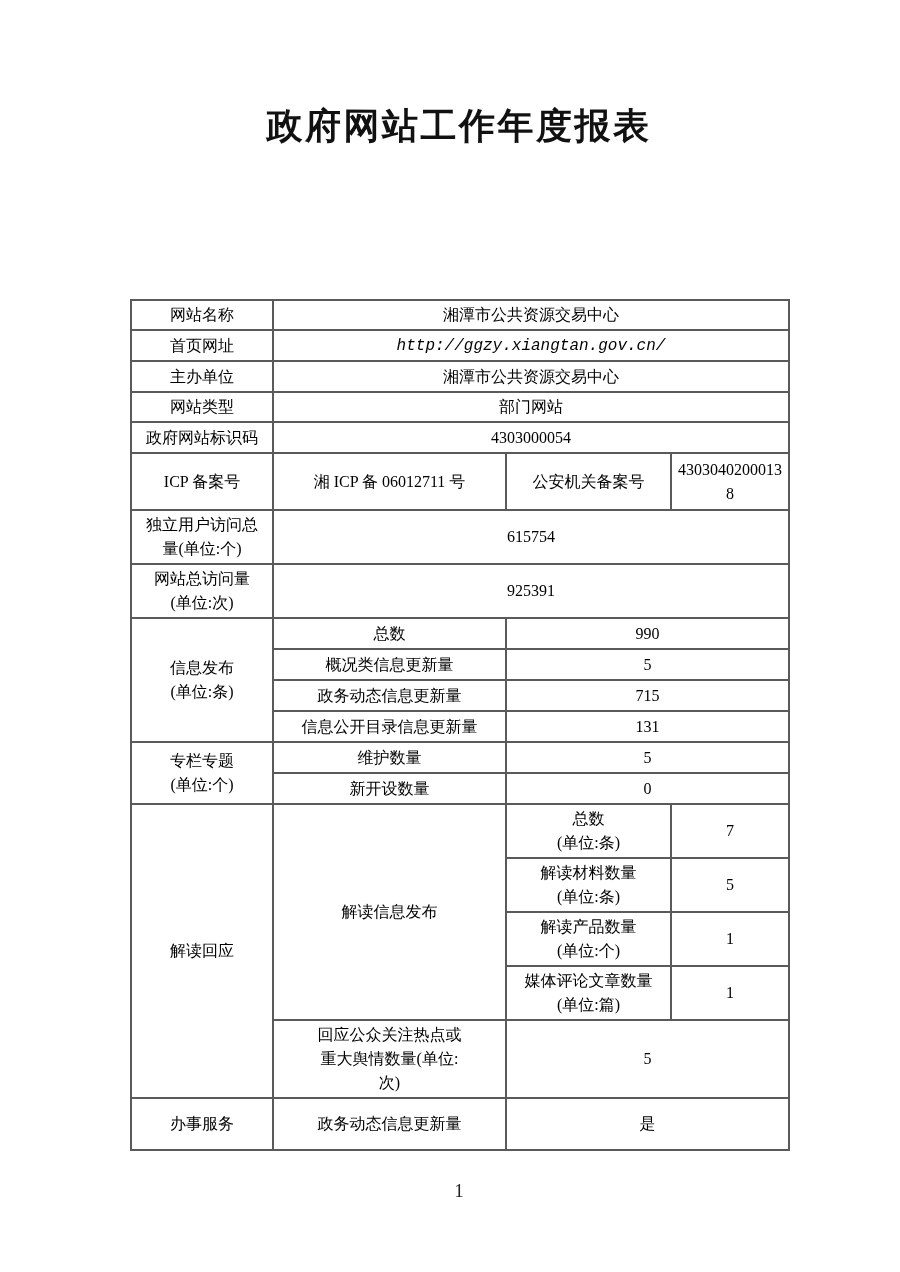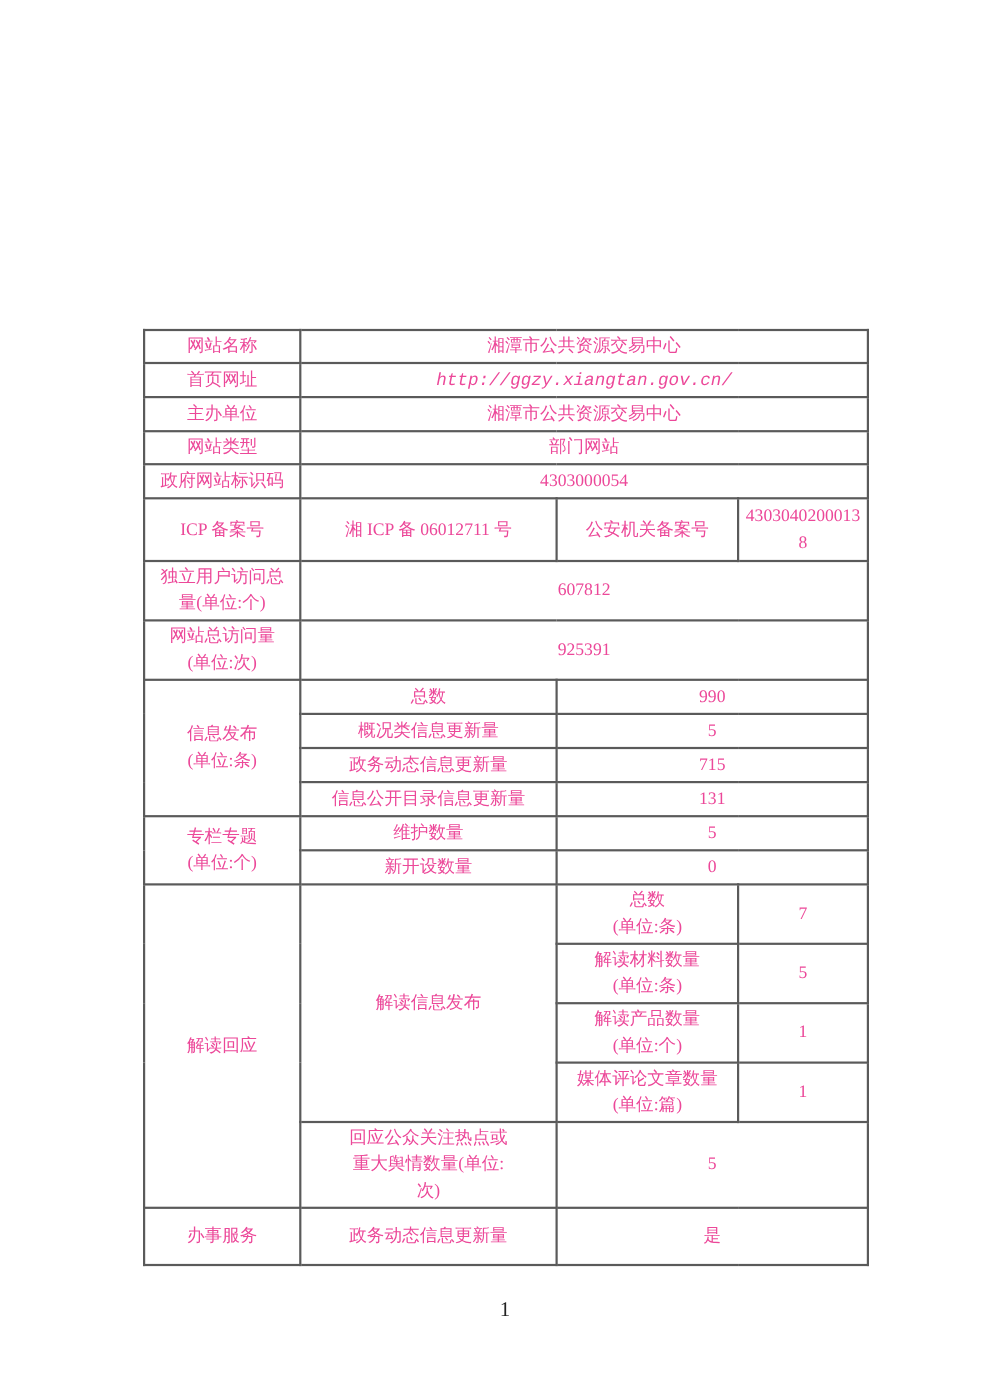--- a/index.html
+++ b/index.html
@@ -27,41 +27,42 @@
     font-size:18px;font-weight:700;color:#111;letter-spacing:0.5px;
   }
   table.report{
     position:absolute;top:299px;left:130px;
     width:658px;table-layout:fixed;border-collapse:collapse;
   }
   table.report td{
     border:2px solid #5a5a5a;
     text-align:center;vertical-align:middle;
     font-size:16px;line-height:1.5;
-    padding:2px 6px;color:#ec4899;
+    padding:2px 6px;color:#000000;
     overflow:hidden;
   }
   td.val{font-size:17px;}
   td.mono{font-family:"Liberation Mono","DejaVu Sans Mono",monospace;font-size:16px;letter-spacing:0;font-style:italic;}
   td.ml{white-space:pre-line;line-height:1.55;}
   td.icp-val{padding:0 12px;word-break:break-all;font-size:16px;line-height:1.45;}
   td.bottom-label{vertical-align:bottom;padding-bottom:4px;}
   td.top-align{vertical-align:top;padding-top:5px;}
   .rh30{height:30px}.rh31{height:31px}.rh57{height:57px}.rh55{height:40px}
   .rh51{height:51px}.rh78{height:78px}.rh52{height:52px}
   .pagenum{
     position:absolute;top:1180px;left:130px;width:658px;
     text-align:center;font-size:19px;color:#222;
   }
 </style>
 </head>
 <body>
 
 <div class="page">
 
+  <h1 class="title">政府网站工作年度报表</h1>
 
   <table class="report">
     <colgroup>
       <col style="width:142px">
         <col style="width:233px">
         <col style="width:165px">
         <col style="width:118px">
     </colgroup>
 
     <tbody>
@@ -93,21 +94,21 @@
     <tr class="rh57">
       <td>ICP 备案号</td>
       <td class="val">湘 ICP 备 06012711 号</td>
       <td>公安机关备案号</td>
       <td class="val icp-val">43030402000138</td>
     </tr>
 
     <tr class="rh55">
       <td class="ml">独立用户访问总
 量(单位:个)</td>
-      <td colspan="3" class="val">607812</td>
+      <td colspan="3" class="val">615754</td>
     </tr>
 
     <tr class="rh55">
       <td class="ml">网站总访问量
 (单位:次)</td>
       <td colspan="3" class="val">925391</td>
     </tr>
 
     <tr class="rh31">
       <td rowspan="4" class="ml">信息发布

